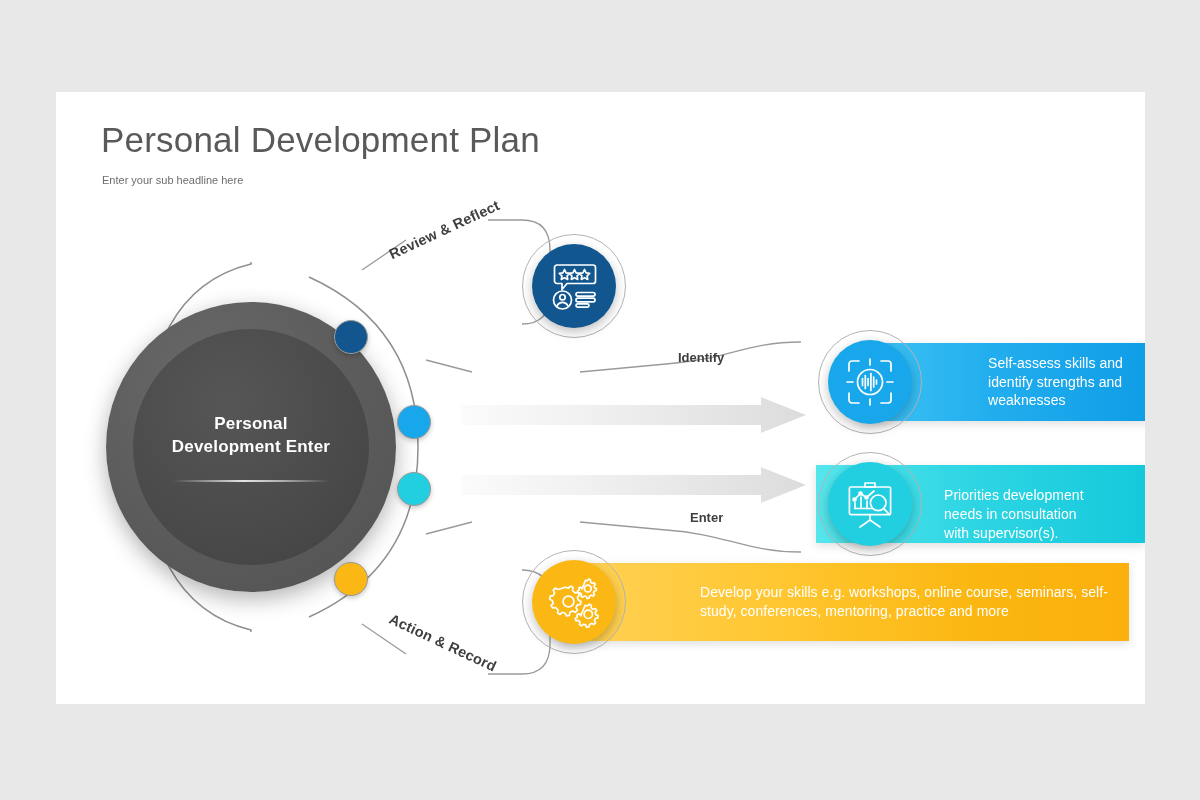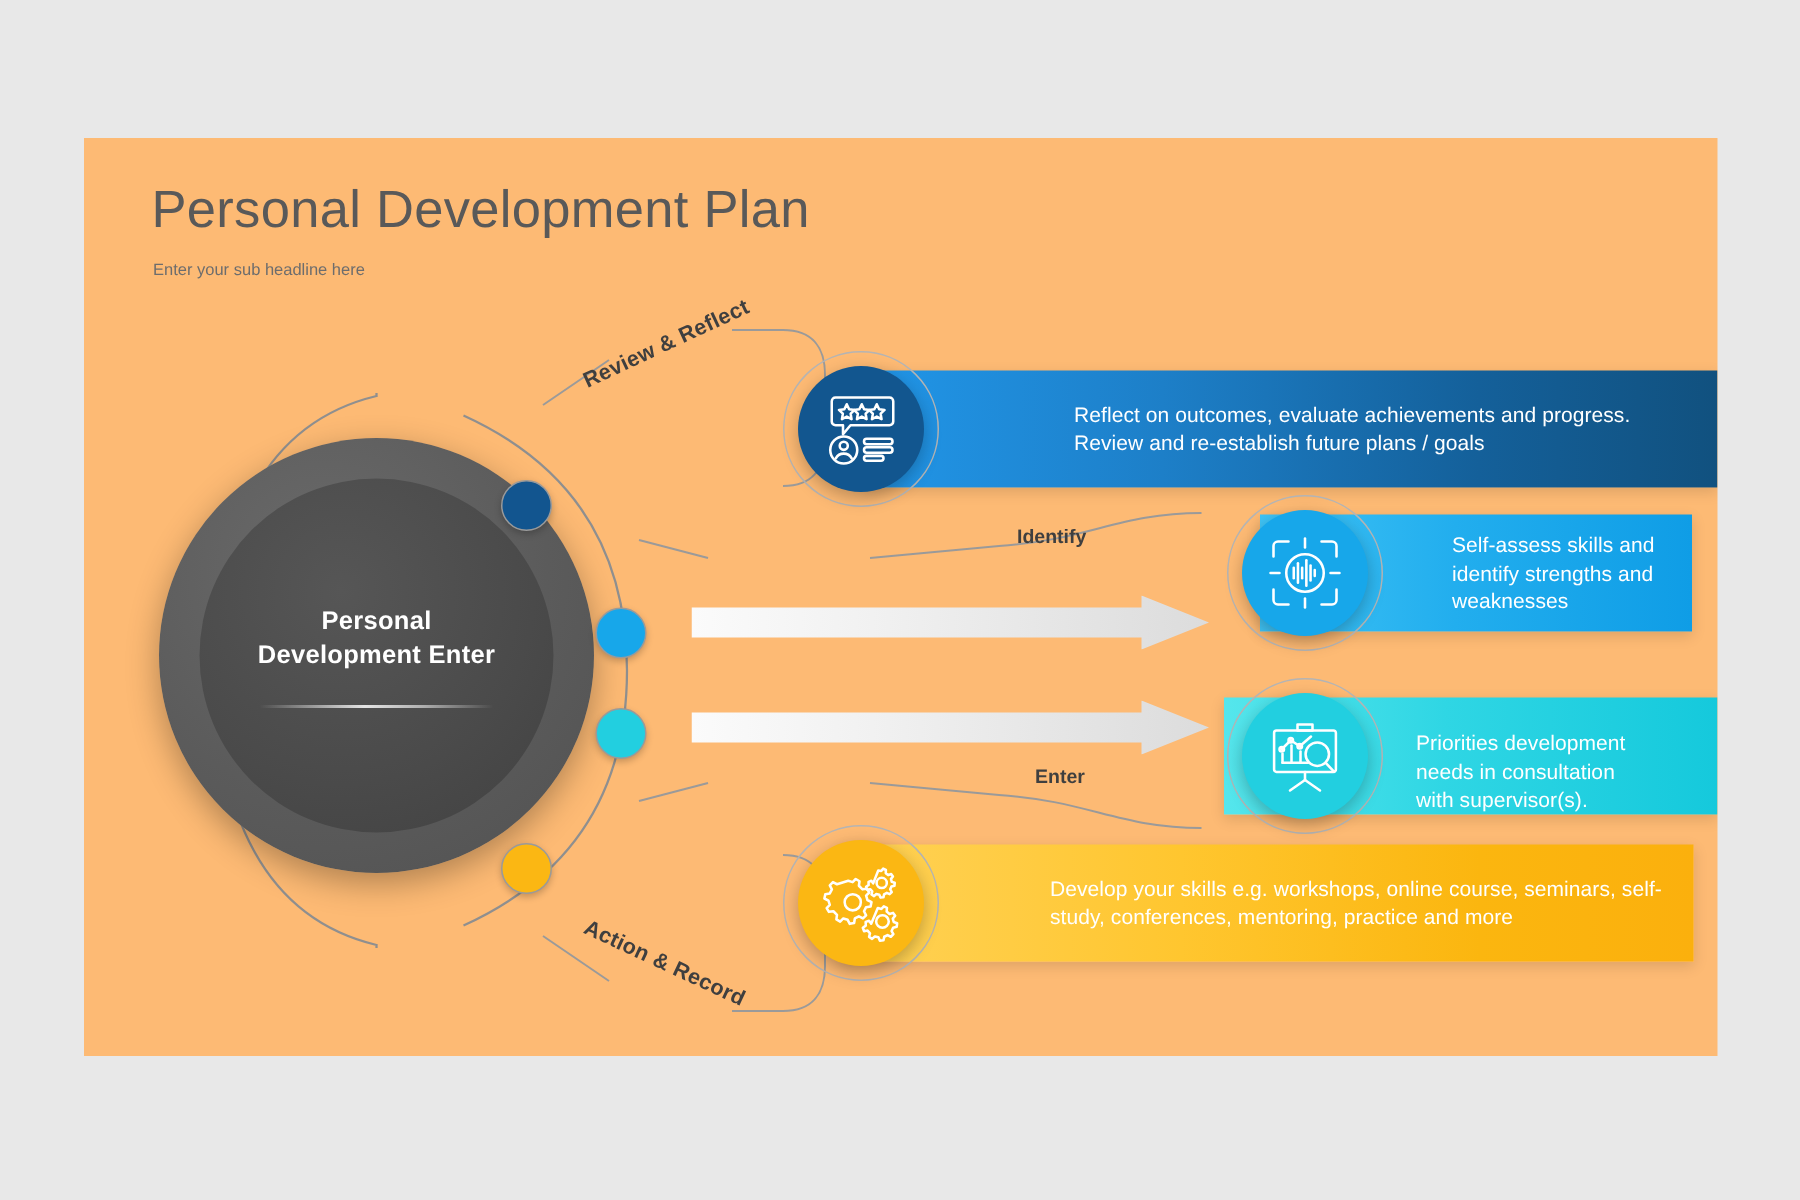--- a/index.html
+++ b/index.html
@@ -6,42 +6,42 @@
   html, body {
     width:1200px; height:800px;
     background:#e8e8e8;
     font-family:"Liberation Sans", sans-serif;
     overflow:hidden;
   }
   #slide {
     position:absolute;
     left:56px; top:92px;
     width:1089px; height:612px;
-    background:#fdba74;
+    background:#ffffff;
     overflow:hidden;
     text-decoration:underline;
   }
   
   #title {
     position:absolute; left:45px; top:28px;
     font-size:35px; font-weight:400; color:#595959;
     letter-spacing:0.2px; white-space:nowrap;
   }
   #subtitle {
     position:absolute; left:46px; top:82px;
     font-size:11px; font-weight:400; color:#6d6d6d;
     white-space:nowrap;
   }
   
   #stage { position:absolute; left:0; top:0; width:1089px; height:612px; }
   #lines { position:absolute; left:0; top:0; width:1089px; height:612px; }
 
   
   .center-outer {
-    position:absolute; left:50px; top:200px;
+    position:absolute; left:50px; top:210px;
     width:290px; height:290px; border-radius:50%;
     background:radial-gradient(circle at 38% 30%, #6a6a6a 0%, #5b5b5b 55%, #515151 100%);
     box-shadow:0 7px 22px rgba(0,0,0,0.30);
   }
   .center-inner {
     position:absolute; left:27px; top:27px;
     width:236px; height:236px; border-radius:50%;
     background:radial-gradient(circle at 40% 32%, #565656 0%, #4a4a4a 60%, #414141 100%);
     display:flex; flex-direction:column;
     align-items:center; justify-content:center;
@@ -172,44 +172,37 @@
     <div class="node" style="left:278px; top:470px; background:#fbb713;"></div>
 
     <div class="curve-label" style="left:334px; top:155px; transform:rotate(-25deg); transform-origin:left center;">Review &amp; Reflect</div>
 
     <div class="flat-label" style="left:622px; top:258px;">Identify</div>
 
     <div class="flat-label" style="left:634px; top:418px;">Enter</div>
 
     <div class="curve-label" style="left:334px; top:518px; transform:rotate(25deg); transform-origin:left center;">Action &amp; Record</div>
 
-    <div class="bar" style="left:520px; top:155px; width:569px;
-                background:linear-gradient(90deg,#2196e8 0%,#1d7fc8 35%,#14609a 72%,#11517f 100%);">
-      <div class="bar-text" style="margin-left:140px;">
-        <span>Reflect on outcomes, evaluate achievements and progress.</span><br>
-        <span>Review and re-establish future plans / goals</span>
-      </div>
-    </div>
     <div class="ring" style="left:466px; top:142px; width:104px; height:104px;"></div>
     <div class="icon-circle" style="left:476px; top:152px; width:84px; height:84px; background:#12568f;">
       <svg width="54" height="54" viewBox="0 0 54 54" fill="none" stroke="#ffffff" stroke-width="1.7" stroke-linecap="round" stroke-linejoin="round">
         <path d="M10 6 H46 A2.5 2.5 0 0 1 48.5 8.5 V22 A2.5 2.5 0 0 1 46 24.5 H20 L15 30.5 V24.5 H10 A2.5 2.5 0 0 1 7.5 22 V8.5 A2.5 2.5 0 0 1 10 6 Z"></path>
         <path d="M17.5 10.5 l1.6 3.3 3.6 .5 -2.6 2.5 .6 3.6 -3.2 -1.7 -3.2 1.7 .6 -3.6 -2.6 -2.5 3.6 -.5 Z"></path>
         <path d="M27.5 10.5 l1.6 3.3 3.6 .5 -2.6 2.5 .6 3.6 -3.2 -1.7 -3.2 1.7 .6 -3.6 -2.6 -2.5 3.6 -.5 Z"></path>
         <path d="M37.5 10.5 l1.6 3.3 3.6 .5 -2.6 2.5 .6 3.6 -3.2 -1.7 -3.2 1.7 .6 -3.6 -2.6 -2.5 3.6 -.5 Z"></path>
         <circle cx="15.5" cy="41" r="9"></circle>
         <circle cx="15.5" cy="38.2" r="2.7"></circle>
         <path d="M10.2 46.6 a6 6 0 0 1 10.6 0"></path>
         <rect x="29" y="33.5" width="19" height="3.6" rx="1.8"></rect>
         <rect x="29" y="39.2" width="19" height="3.6" rx="1.8"></rect>
         <rect x="29" y="44.9" width="13" height="3.2" rx="1.6"></rect>
       </svg>
     </div>
 
-    <div class="bar" style="left:784px; top:251px; width:288px;
+    <div class="bar" style="left:804px; top:251px; width:288px;
                 background:linear-gradient(90deg,#3fc3f5 0%,#22aeee 45%,#0f9de6 100%);">
       <div class="bar-text" style="margin-left:128px;">
         <span>Self-assess skills and</span><br>
         <span>identify strengths and</span><br>
         <span>weaknesses</span>
       </div>
     </div>
     <div class="ring" style="left:762px; top:238px; width:104px; height:104px;"></div>
     <div class="icon-circle" style="left:772px; top:248px; width:84px; height:84px; background:#17a7ea;">
       <svg width="52" height="52" viewBox="0 0 52 52" fill="none" stroke="#ffffff" stroke-width="1.7" stroke-linecap="round">

